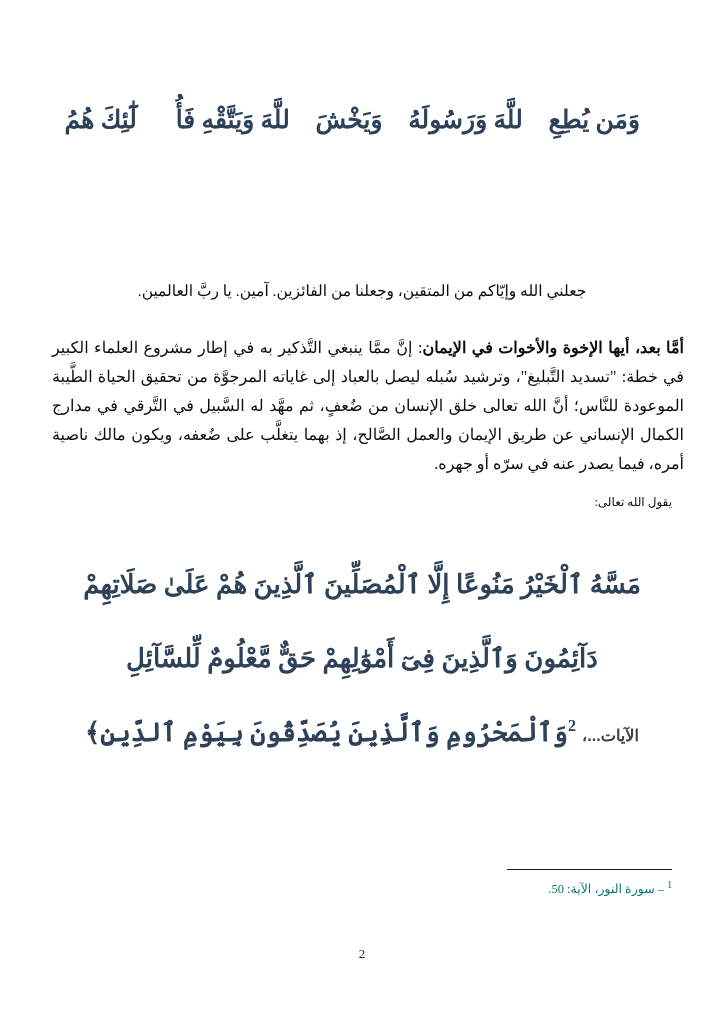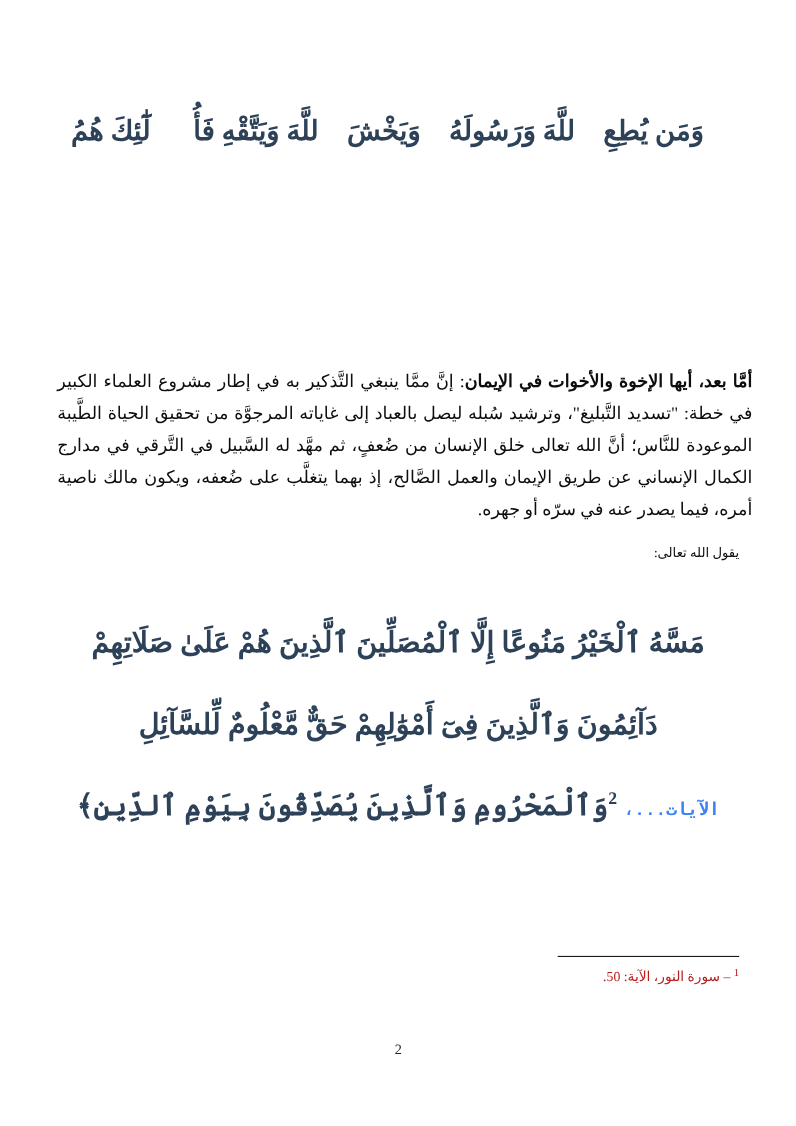--- a/index.html
+++ b/index.html
@@ -94,45 +94,45 @@
     right: 44px;
     font-size: 26px;
     line-height: 2.85;
     letter-spacing: 0.3px;
   }
   .quran-main .qline {
     display: block;
     white-space: nowrap;
   }
   .ayat-tag {
-    font-family: Liberation Mono, monospace;
+    font-family: Liberation Sans, sans-serif;
     font-weight: bold;
     font-size: 0.62em;
-    color: #3b82f6;
+    color: #404040;
     letter-spacing: 0;
     margin-inline-end: 6px;
   }
 
   
   .footnote-rule {
     position: absolute;
     top: 869px;
     right: 52px;
     width: 165px;
     height: 0;
     border-top: 1.1px solid #1a1a1a;
   }
   .footnotes {
     position: absolute;
     top: 876px;
     right: 52px;
     left: 52px;
     direction: rtl;
     text-align: right;
-    color: #b91c1c;
+    color: #0f766e;
     font-size: 12.5px;
     line-height: 1.85;
     font-family: "Liberation Serif", "DejaVu Serif", serif;
   }
   .footnotes .fn {
     display: block;
   }
   .footnotes .fn-num {
     font-size: 0.78em;
     vertical-align: super;
@@ -152,20 +152,23 @@
 </style>
 </head>
 <body>
 
 <div class="page">
 
   <div class="quran quran-top">
     <span>﴿وَمَن يُطِعِ ٱللَّهَ وَرَسُولَهُۥ وَيَخْشَ ٱللَّهَ وَيَتَّقْهِ فَأُو۟لَٰٓئِكَ هُمُ</span>
   </div>
 
+  <div class="body-text dua-line">
+    <span>جعلني الله وإيّاكم من المتقين، وجعلنا من الفائزين. آمين. يا ربَّ العالمين.</span>
+  </div>
 
   <div class="body-text main-para">
     <span class="lead">أمَّا بعد، أيها الإخوة والأخوات في الإيمان</span><span>: إنَّ ممَّا ينبغي التَّذكير به في إطار مشروع العلماء الكبير في خطة: "تسديد التَّبليغ"، وترشيد سُبله ليصل بالعباد إلى غاياته المرجوَّة من تحقيق الحياة الطَّيبة الموعودة للنَّاس؛ أنَّ الله تعالى خلق الإنسان من ضُعفٍ، ثم مهَّد له السَّبيل في التَّرقي في مدارج الكمال الإنساني عن طريق الإيمان والعمل الصَّالح، إذ بهما يتغلَّب على ضُعفه، ويكون مالك ناصية أمره، فيما يصدر عنه في سرّه أو جهره.</span>
   </div>
 
   <div class="body-text says-line">
     <span>يقول الله تعالى:</span>
   </div>
 
   <div class="quran quran-main">

